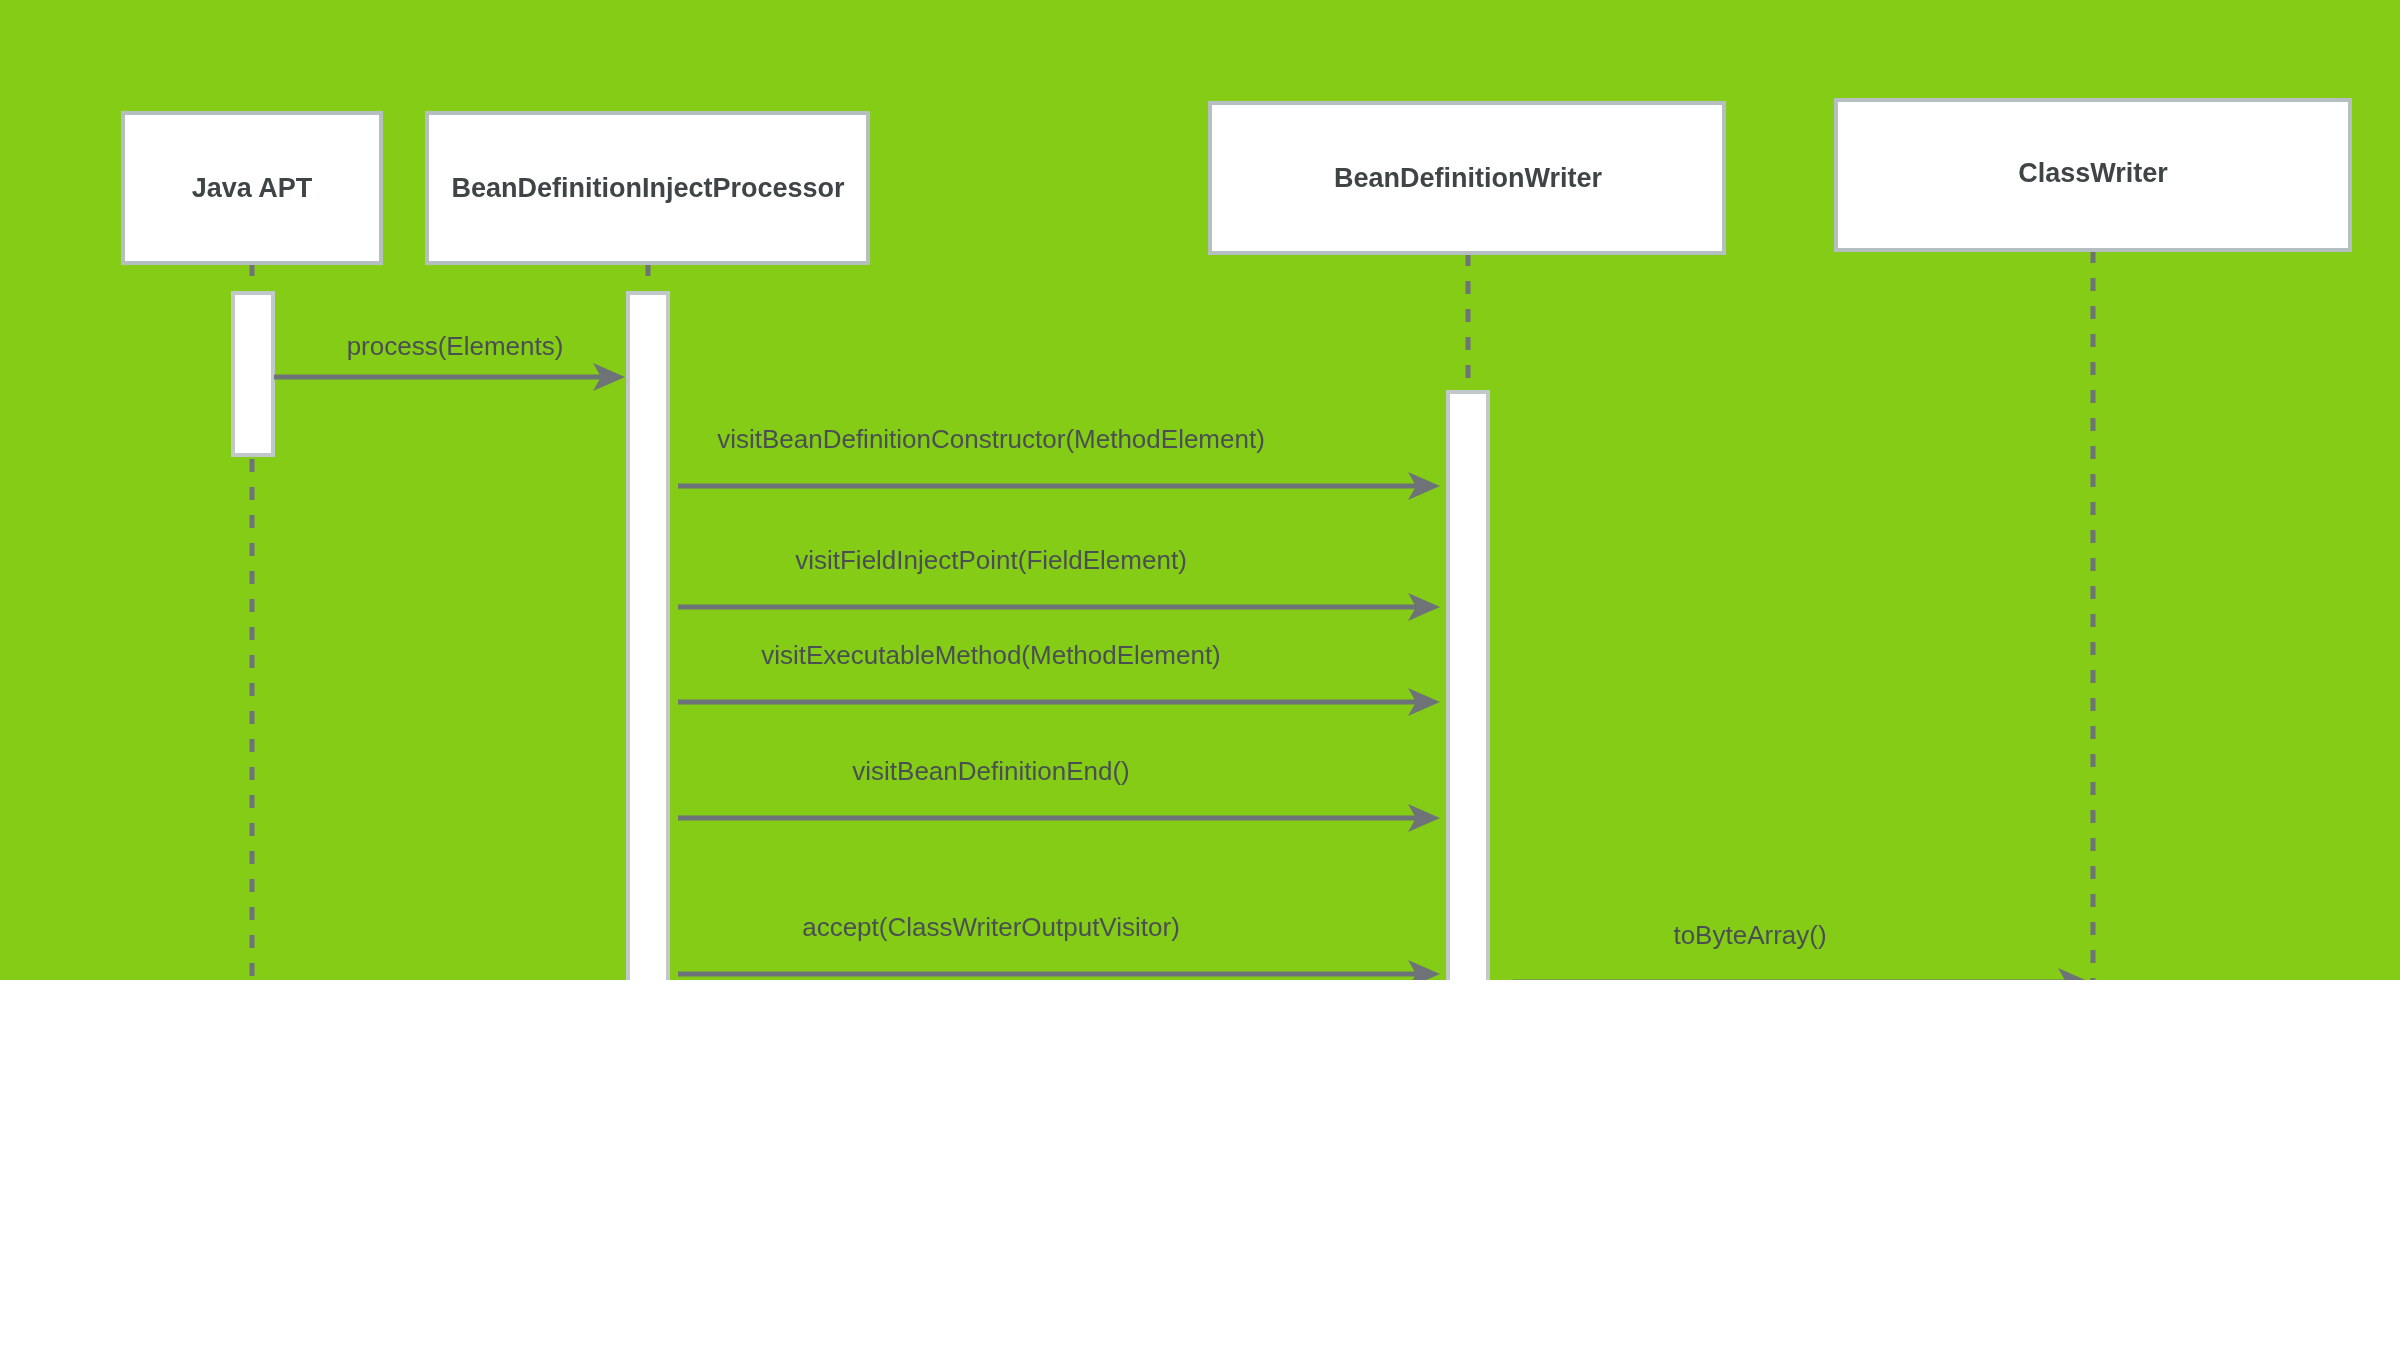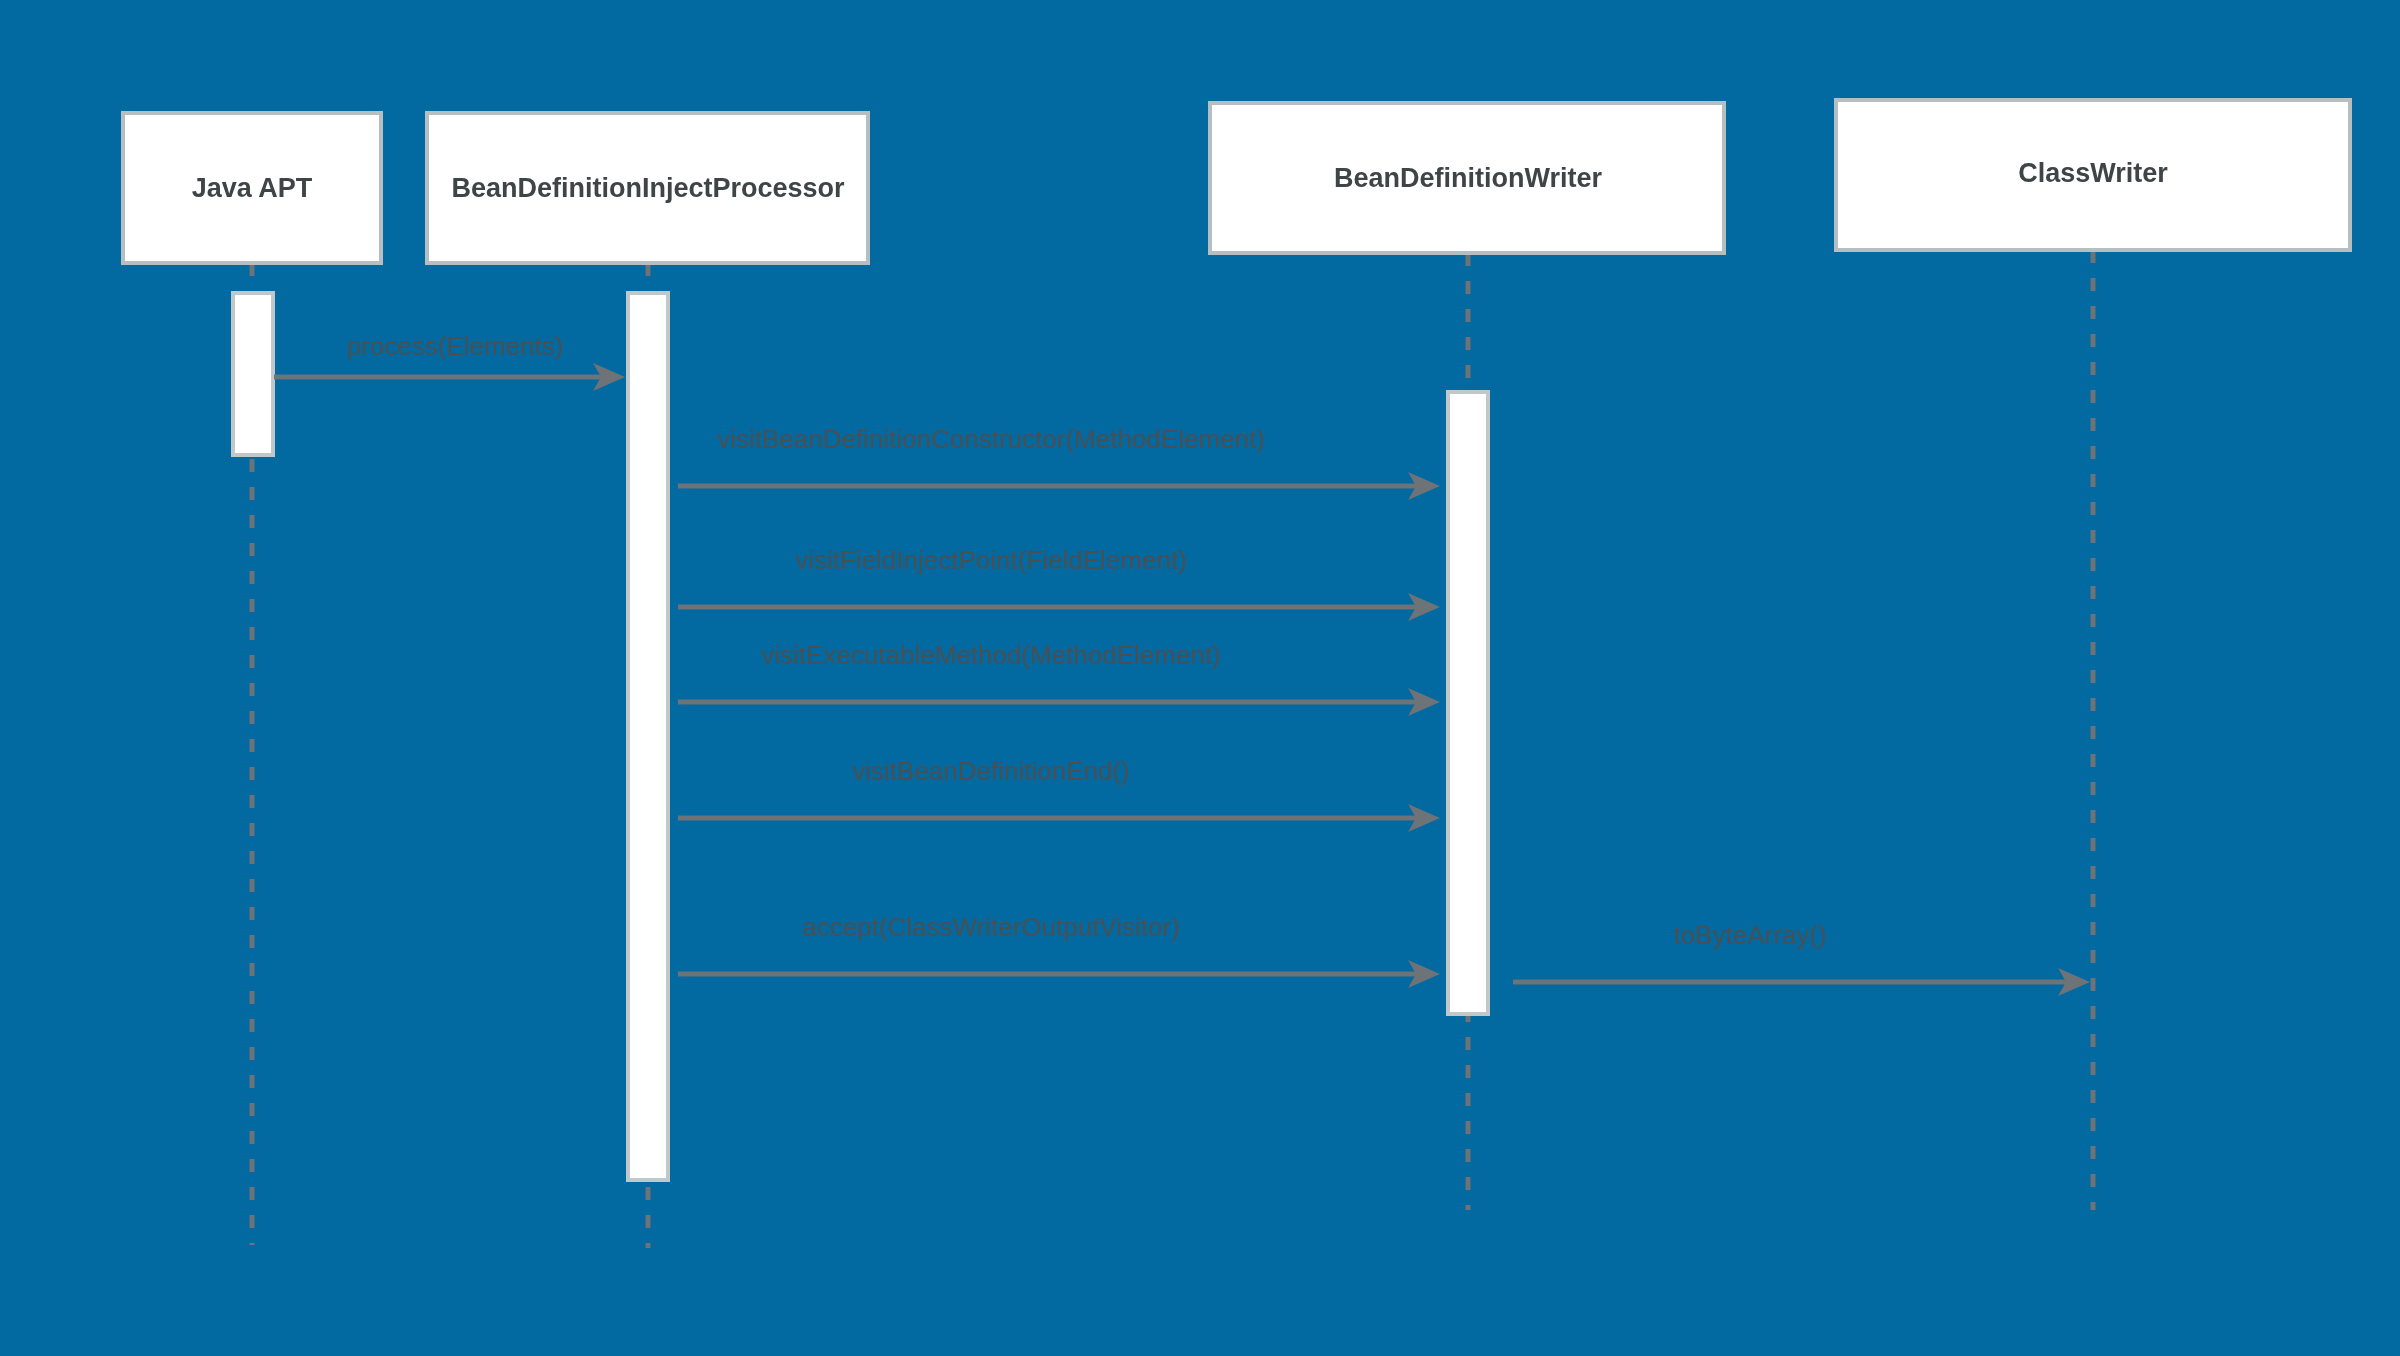--- a/index.html
+++ b/index.html
@@ -6,22 +6,22 @@
     margin: 0;
     padding: 0;
     background: #ffffff;
   }
   body {
     font-family: "Liberation Sans", sans-serif;
   }
   #canvas {
     position: relative;
     width: 2400px;
-    height: 1356px;
-    background: #0369a1;
+    height: 980px;
+    background: #84cc16;
     overflow: hidden;
   }
   svg.diagram {
     position: absolute;
     left: 0;
     top: 0;
     width: 2400px;
     height: 1356px;
     display: block;
   }

